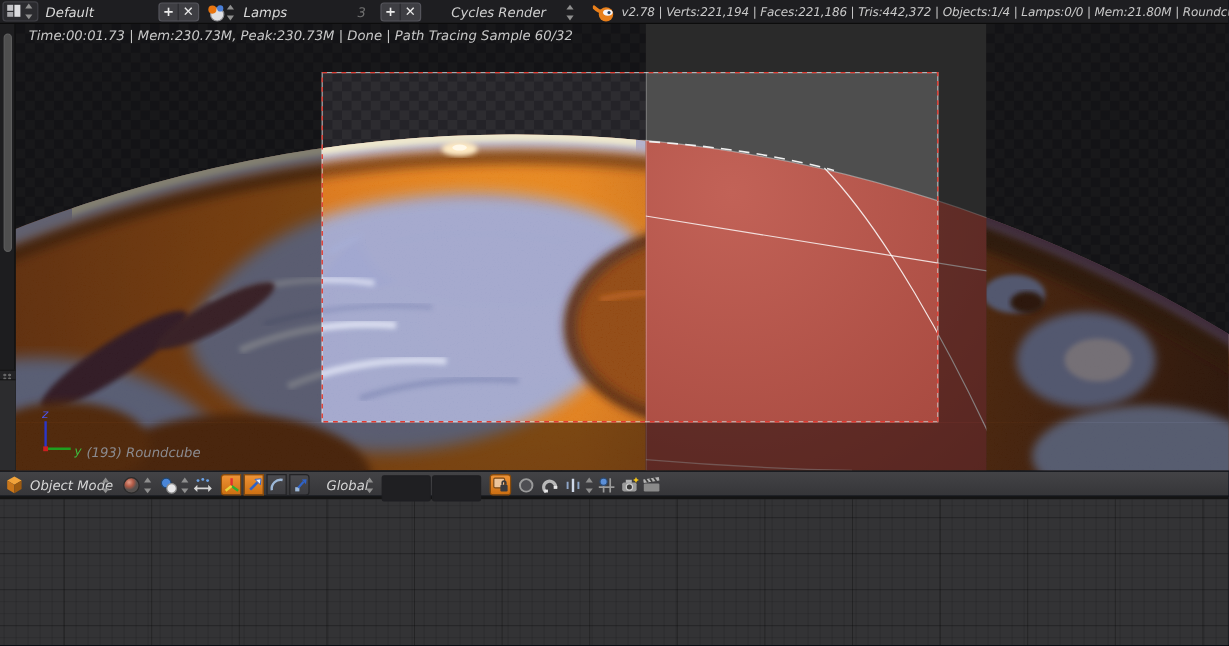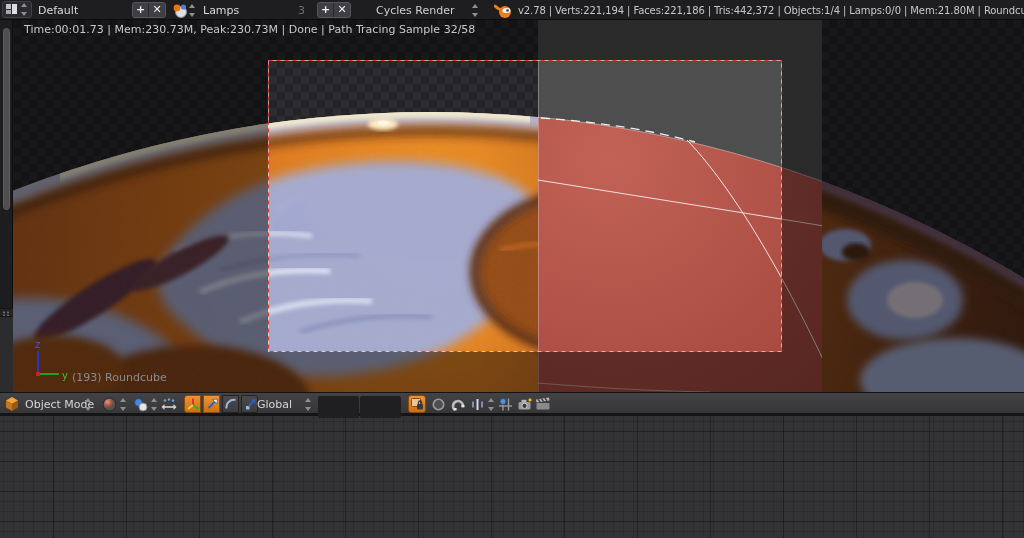--- a/index.html
+++ b/index.html
@@ -1,19 +1,19 @@
 <!DOCTYPE html>
 <html><head>
 <meta charset="utf-8">
 <style>
   html,body{margin:0;padding:0;background:#000;}
   *{box-sizing:border-box;}
   #app{position:relative;width:1024px;height:538px;overflow:hidden;
        font-family:"DejaVu Sans","Liberation Sans",sans-serif;
-       background:#0f172a;color:#ccc;-webkit-font-smoothing:antialiased;}
+       background:#0f172a;color:#ccc;font-style:italic;-webkit-font-smoothing:antialiased;}
 
   
   #topbar{position:absolute;left:0;top:0;width:1024px;height:20px;background:#1e1e21;
           border-bottom:1px solid #0c0c0c;z-index:30;}
   .tb-item{position:absolute;top:0;height:20px;display:flex;align-items:center;}
   .editor-btn{left:2px;width:30px;gap:1px;background:#2b2b2f;border:1px solid #404046;border-radius:3px;height:17px;top:1px;padding:0 1px;}
   .lbl{font-size:11px;color:#d9d9d9;white-space:nowrap;}
   .dim-lbl{color:#6f6f6f;}
   .btngroup{display:flex;height:16px;top:2px;background:#3e3e43;border:1px solid #55555c;border-radius:3px;overflow:hidden;}
   .btngroup span{width:16px;text-align:center;font-size:11px;font-weight:bold;color:#ececec;line-height:14px;cursor:default;}
@@ -257,21 +257,21 @@
     </svg>
 
     <div id="left-strip">
       <div id="left-scrollbar"></div>
       <div id="strip-divider">
           <div id="strip-grip"></div>
         </div>
       <div id="strip-lower"></div>
     </div>
 
-    <div id="render-status">Time:00:01.73 | Mem:230.73M, Peak:230.73M | Done | Path Tracing Sample 32/58</div>
+    <div id="render-status">Time:00:01.73 | Mem:230.73M, Peak:230.73M | Done | Path Tracing Sample 60/32</div>
     <div id="object-label">(193) Roundcube</div>
     <svg id="axis-gizmo" width="46" height="48">
       <line x1="12" y1="36" x2="12" y2="13" stroke="#2b36c8" stroke-width="2"></line>
       <line x1="12" y1="36" x2="33" y2="36" stroke="#1f9e1f" stroke-width="2"></line>
       <rect x="10" y="34" width="4" height="4" fill="#cc2020"></rect>
       <text x="9" y="10" class="axis-z">z</text>
       <text x="36" y="41" class="axis-y">y</text>
     </svg>
   </div>
 
@@ -339,21 +339,21 @@
         </svg>
       </div>
       <div class="segbtn">
         <svg width="14" height="14">
           <rect x="3" y="9" width="3.5" height="3.5" fill="#9db8d8"></rect>
           <line x1="5.5" y1="9.5" x2="10" y2="4.5" stroke="#2f62c8" stroke-width="1.8"></line>
           <path d="M8.5,2.5 L12.5,2.3 L12,6.5 Z" fill="#2f62c8"></path>
         </svg>
       </div>
     </div>
-    <div class="t-item" style="left:257px;width:58px">
+    <div class="t-item" style="left:272px;width:58px">
       <span class="t-lbl">Global</span>
     </div>
     <div class="t-item" style="left:304px">
       <span class="stepper"></span>
     </div>
     <div class="t-item layers" style="left:318px;top:3px">
       <i class="on"></i>
         <i></i>
         <i></i>
         <i></i>

